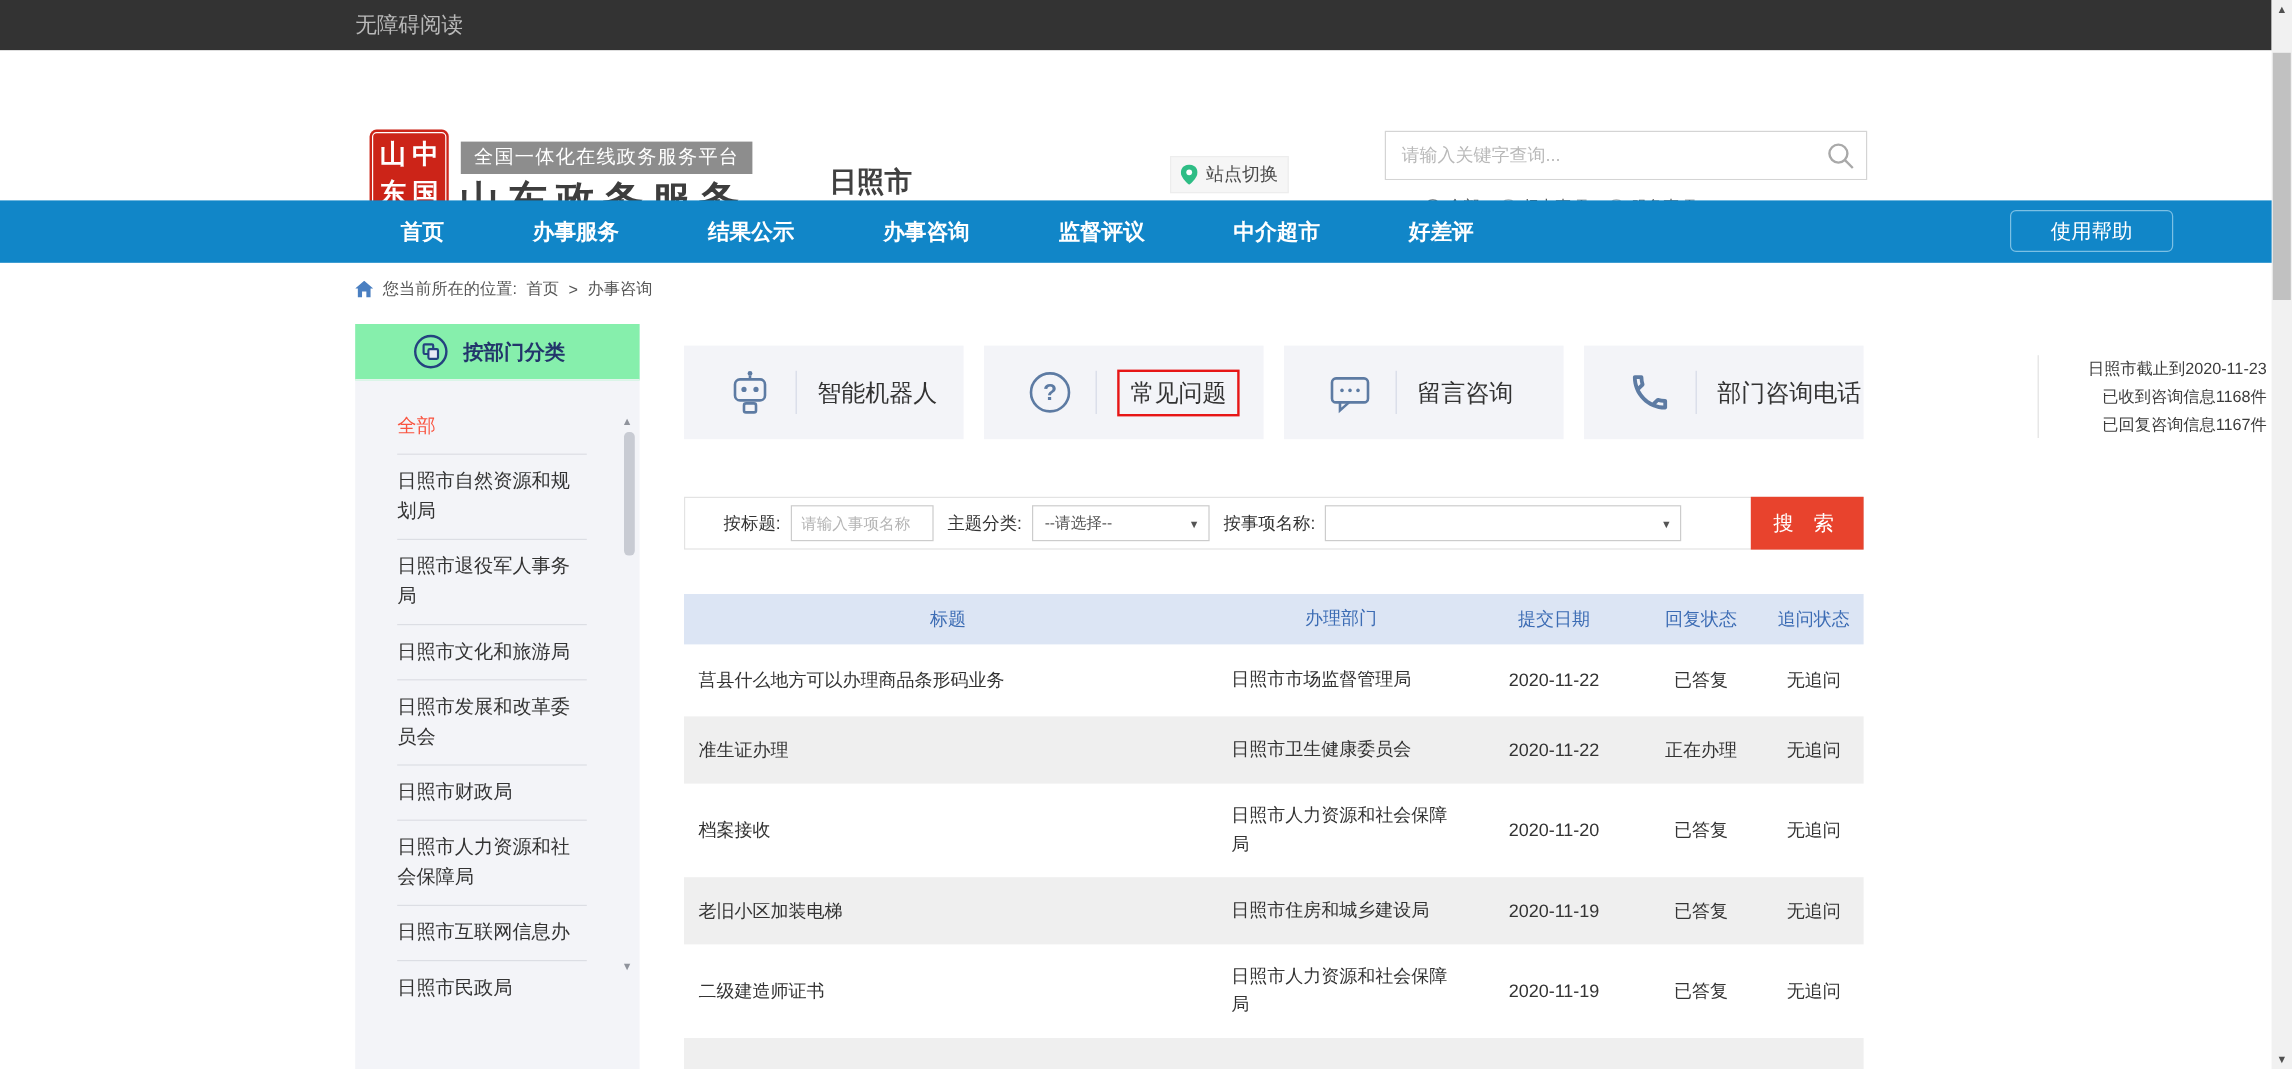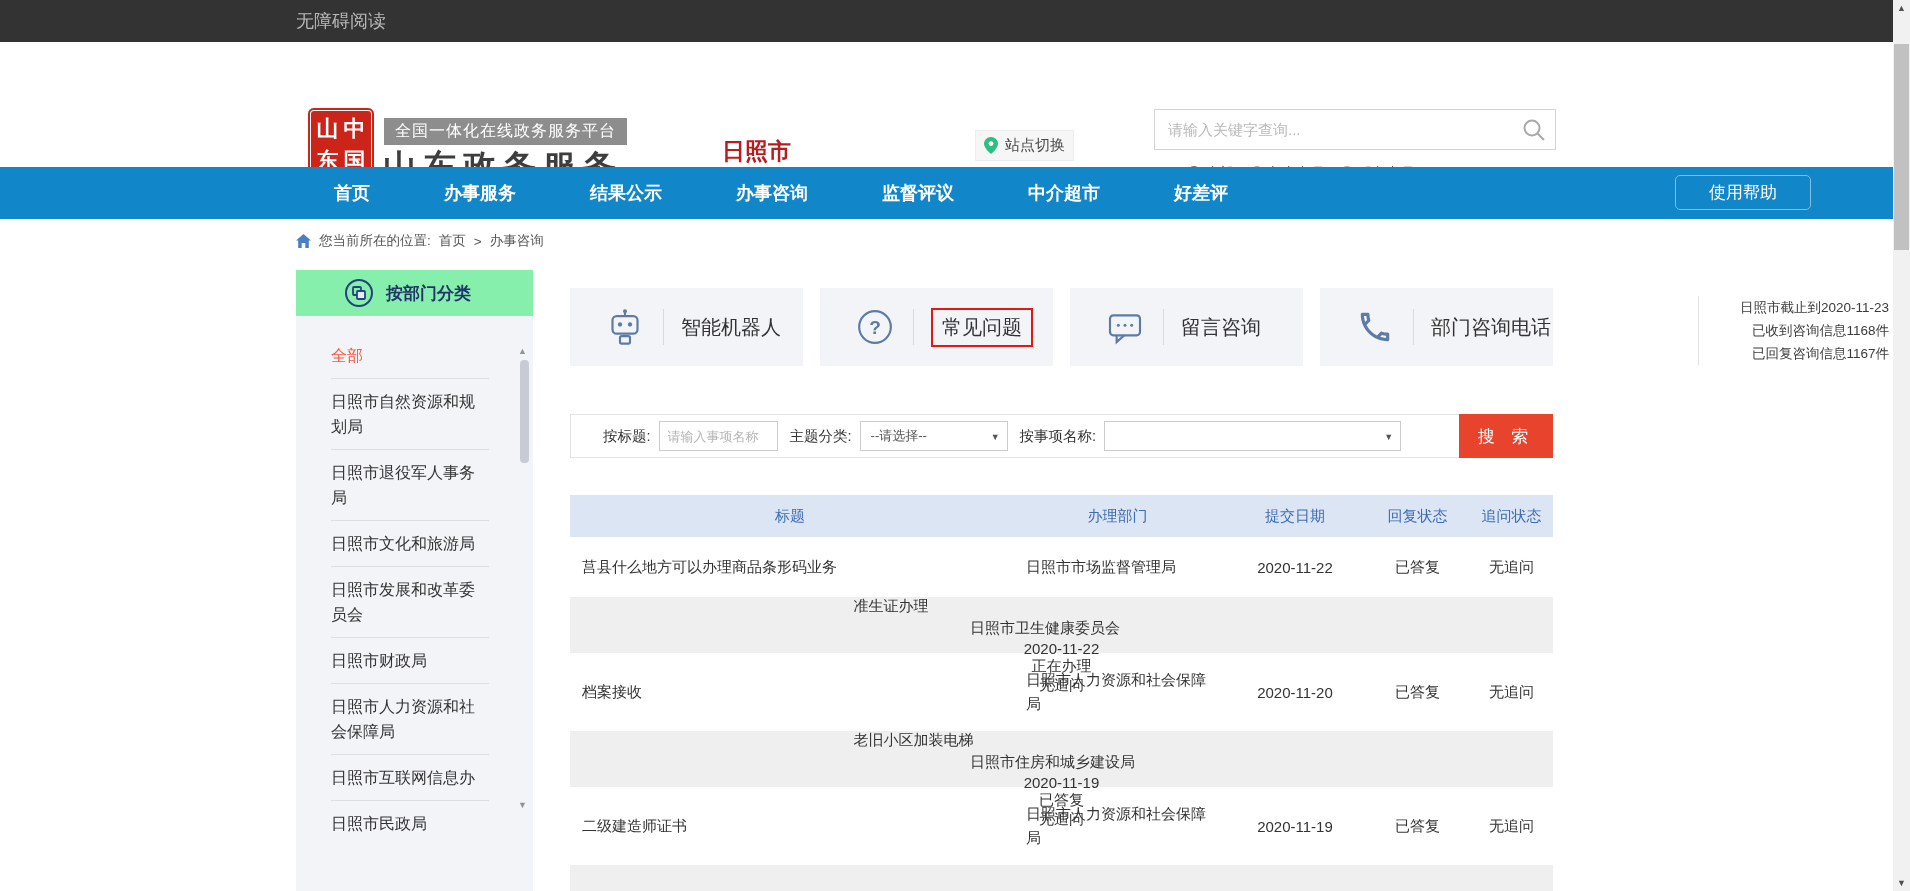--- a/index.html
+++ b/index.html
@@ -13,21 +13,21 @@
   .topbar-right { position:absolute; right:303px; top:0; height:42px; display:flex; align-items:center; gap:14px; color:#f2f2f2; font-size:14px; }
   .topbar-right .sep { color:#8a8a8a; }
   .emblem { width:22px; height:22px; border-radius:50%; background:radial-gradient(circle at 50% 45%, #f5c23a 0 34%, #d8281e 36% 100%); border:1px solid #b91d14; display:flex; align-items:center; justify-content:center; color:#f5c23a; font-size:9px; line-height:1; }
 
   
   .header { position:absolute; left:0; top:42px; width:1893px; height:125px; background:#fff; }
   .seal { position:absolute; left:308px; top:66px; width:66px; height:74px; background:#cc2418; border-radius:6px; padding:5px 6px; display:grid; grid-template-columns:1fr 1fr; grid-template-rows:1fr 1fr; box-shadow:inset 0 0 0 2px #cc2418, inset 0 0 0 3px #fff; }
   .seal span { color:#fff; font-size:22px; font-weight:bold; display:flex; align-items:center; justify-content:center; font-family:"Liberation Serif","DejaVu Serif",serif; }
   .badge { position:absolute; left:384px; top:76px; background:#8d8d8d; color:#fff; font-size:16px; padding:3px 11px; letter-spacing:1px; }
   .brand { position:absolute; left:383px; top:103px; font-size:33px; font-weight:bold; color:#3d3d3d; letter-spacing:7px; }
-  .city { position:absolute; left:722px; top:94px; font-size:23px; font-weight:bold; color:#b91c1c; }
+  .city { position:absolute; left:691px; top:94px; font-size:23px; font-weight:bold; color:#404040; }
   .site-switch { position:absolute; left:975px; top:88px; width:99px; height:31px; background:#f6f6f6; border:1px solid #ededed; display:flex; align-items:center; justify-content:center; gap:7px; font-size:15px; color:#4a4a4a; cursor:pointer; }
   .search-box { position:absolute; left:1154px; top:67px; width:402px; height:41px; border:1px solid #d4d4d4; background:#fff; }
   .search-box input { width:100%; height:100%; border:none; outline:none; padding:0 40px 0 13px; font-size:15px; color:#555; font-family:inherit; }
   .search-box input::placeholder { color:#b9b9b9; }
   .search-mag { position:absolute; right:8px; top:7px; width:26px; height:26px; cursor:pointer; }
   .scopes { position:absolute; left:1187px; top:122px; display:flex; align-items:center; gap:17px; font-size:13.5px; color:#555; }
   .scope { display:flex; align-items:center; gap:5px; cursor:pointer; }
   .radio { width:14px; height:14px; border-radius:50%; border:1px solid #a8a8a8; background:#fff; display:inline-block; position:relative; }
   .radio.sel { border-color:#666; }
   .radio.sel::after { content:""; position:absolute; left:3px; top:3px; width:6px; height:6px; border-radius:50%; background:#555; }
@@ -82,21 +82,21 @@
   .t-header > div { text-align:center; }
   .t-row { display:flex; align-items:center; font-size:15px; color:#333; }
   .t-row.alt { background:#efefef; }
   .c1 { width:440px; padding-left:12px; }
   .c2 { width:215px; padding:0 6px 0 16px; line-height:24px; }
   .c3 { width:140px; text-align:center; }
   .c4 { width:105px; text-align:center; }
   .c5 { width:83px; text-align:center; }
   .t-header .c1 { padding-left:0; }
   .t-header .c2 { padding:0; text-align:center; }
-  .h60 { height:60px; } .h56 { height:56px;flex-direction:column; } .h78 { height:78px; }
+  .h60 { height:60px; } .h56 { height:56px; } .h78 { height:78px; }
   .t-partial { height:26px; background:#efefef; }
   .row-title { cursor:pointer; }
 
   
   .scrollbar { position:absolute; left:1893px; top:0; width:17px; height:891px; background:#f1f1f1; }
   .sb-up { position:absolute; left:0; top:3px; width:17px; text-align:center; font-size:9px; color:#505050; cursor:pointer; }
   .sb-thumb { position:absolute; left:1px; top:44px; width:15px; height:206px; background:#c1c1c1; cursor:pointer; }
   .sb-down { position:absolute; left:0; bottom:3px; width:17px; text-align:center; font-size:9px; color:#505050; cursor:pointer; }
 </style>
 </head>

